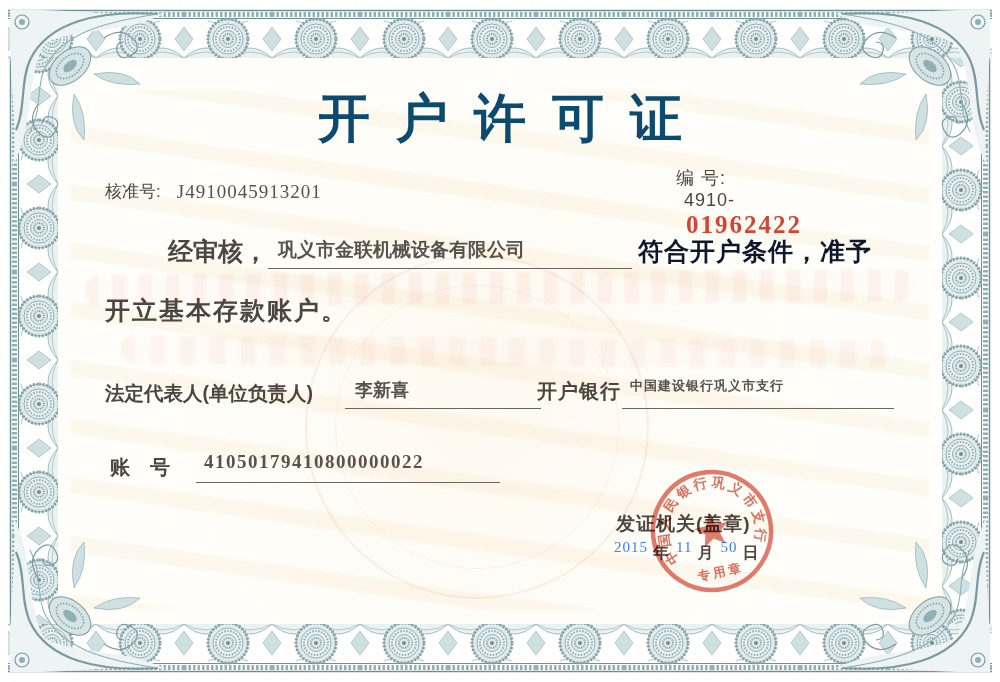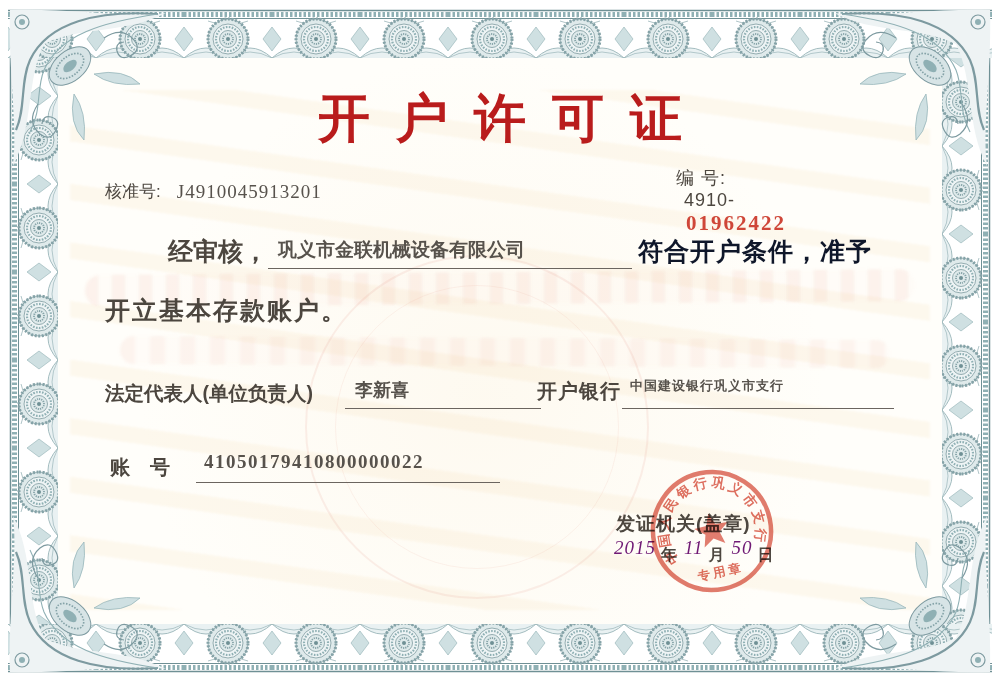--- a/index.html
+++ b/index.html
@@ -35,54 +35,54 @@
   }
   .wm-band2{
     left:120px;top:338px;width:770px;height:28px;border-radius:14px;transform:rotate(.3deg);
     background:repeating-linear-gradient(90deg, rgba(232,140,120,.09) 0 15px, rgba(232,140,120,.02) 15px 30px);
     filter:blur(1.8px);
   }
 
   .title{
     position:absolute;left:0;right:0;top:84px;text-align:center;
     font-family:"Liberation Serif","DejaVu Serif",serif;
-    font-size:52px;font-weight:700;color:#b91c1c;
+    font-size:52px;font-weight:700;color:#0c4a6e;
     letter-spacing:26px;text-indent:26px;white-space:nowrap;
   }
 
   .label{color:#4c463f;}
   .value{font-family:"Liberation Serif","DejaVu Serif",serif;color:#57524c;}
 
   .approval-row{position:absolute;left:105px;top:180px;font-size:17px;display:flex;align-items:flex-end;}
   .approval-row .value{font-size:19px;letter-spacing:1px;margin-left:16px;}
 
   .serial-row{position:absolute;left:676px;top:166px;font-size:18px;display:flex;align-items:flex-start;letter-spacing:1px;flex-direction:column;}
   .serial-row .prefix{margin-left:8px;color:#4c463f;}
   .serial-number{
     font-family:"Liberation Serif","DejaVu Serif",serif;font-weight:700;
-    color:#cf4638;font-size:21px;letter-spacing:2px;margin-left:10px;
+    color:#cf4638;font-size:25px;letter-spacing:2px;margin-left:10px;
   }
 
   .line-reviewed{position:absolute;left:168px;top:235px;font-size:25px;font-weight:700;color:#4c463f;}
   .field{position:absolute;border-bottom:1.5px solid #6b655f;font-weight:bold;}
   .company-field{left:268px;top:237px;width:354px;height:31px;font-size:19px;padding-left:10px;}
   .line-qualify{position:absolute;left:638px;top:235px;font-size:25px;font-weight:700;color:#0f172a;letter-spacing:1px;}
   .line-open{position:absolute;left:105px;top:294px;font-size:25px;font-weight:700;color:#4c463f;letter-spacing:2px;}
 
   .legal-label{position:absolute;left:105px;top:380px;font-size:19.5px;font-weight:700;color:#4c463f;}
   .legal-field{left:345px;top:378px;width:186px;height:30px;font-size:18px;padding-left:10px;}
   .bank-label{position:absolute;left:537px;top:378px;font-size:20px;font-weight:700;color:#4c463f;letter-spacing:1px;}
   .bank-field{left:622px;top:377px;width:264px;height:31px;font-size:13px;padding-left:8px;letter-spacing:1px;}
 
   .account-label{position:absolute;left:110px;top:454px;font-size:20px;font-weight:700;color:#4c463f;}
   .account-field{left:196px;top:451px;width:296px;height:31px;font-size:19px;padding-left:8px;letter-spacing:1.5px;}
 
   .authority-label{position:absolute;left:616px;top:511px;font-size:19px;font-weight:700;color:#4c463f;letter-spacing:1px;}
   .date-row{position:absolute;left:614px;top:540px;display:flex;align-items:baseline;color:#4c463f;}
-  .date-row .num{font-family:"Liberation Serif","DejaVu Serif",serif;font-size:19px;color:#701a75;position:relative;top:-3px;letter-spacing:1px;font-style:italic;}
+  .date-row .num{font-family:"Liberation Serif","DejaVu Serif",serif;font-size:15px;color:#3b82f6;position:relative;top:-3px;letter-spacing:1px;}
   .date-row .unit{font-size:16px;font-weight:700;margin:0 7px 0 5px;position:relative;top:3px;}
 
   .seal-svg{position:absolute;left:628px;top:447px;opacity:.88;mix-blend-mode:multiply;}
 </style>
 </head>
 <body>
 
 <div class="page">
 
   <div class="inner-paper"></div>

